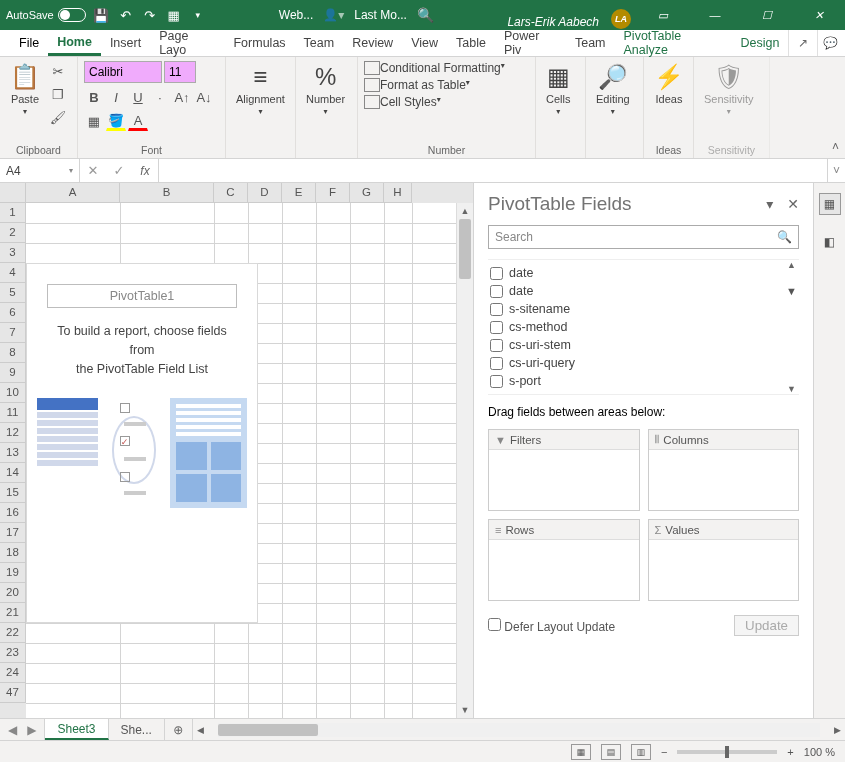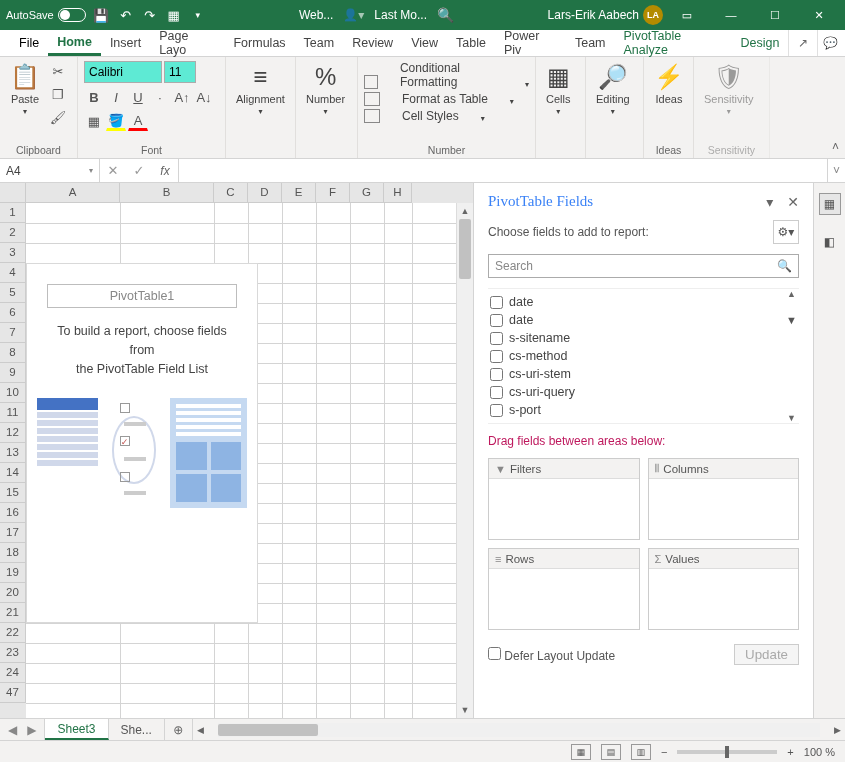--- a/index.html
+++ b/index.html
@@ -8,21 +8,21 @@
 
 .titlebar { height: 30px; background: #217346; display: flex; align-items: center; color: #fff; padding: 0 6px; }
 .titlebar .left { display: flex; align-items: center; gap: 8px; }
 .titlebar .autosave { display: flex; align-items: center; gap: 4px; font-size: 11px; }
 .toggle { width: 28px; height: 14px; border: 1px solid #fff; border-radius: 8px; position: relative; }
 .toggle::after { content: ""; position: absolute; width: 10px; height: 10px; background: #fff; border-radius: 50%; top: 1px; left: 1px; }
 .qat-icon { width: 16px; height: 16px; display: inline-flex; align-items: center; justify-content: center; color: #fff; font-size: 13px; }
 .titlebar .center { flex: 1; display: flex; align-items: center; justify-content: center; gap: 10px; font-size: 12px; }
 .titlebar .center .sep { opacity: .6; }
 .titlebar .search-icon { font-size: 14px; opacity: .9; }
-.titlebar .right { display: flex; align-items: center; gap: 4px; }
+.titlebar .right { display: flex; align-items: flex-end; gap: 12px; font-style: italic; }
 .avatar { width: 20px; height: 20px; border-radius: 50%; background: #b38b00; color: #fff; display: flex; align-items: center; justify-content: center; font-size: 9px; font-weight: bold; }
 .win-btn { width: 40px; height: 28px; display: flex; align-items: center; justify-content: center; color: #fff; font-size: 11px; }
 
 
 .ribbon-tabs { height: 27px; background: #fff; border-bottom: 1px solid #d4d4d4; display: flex; align-items: stretch; padding-left: 10px; }
 .ribbon-tabs .tab { padding: 0 9px; display: flex; align-items: center; font-size: 12.5px; color: #444; cursor: pointer; }
 .ribbon-tabs .tab.file { color: #000000; font-weight: 400; }
 .ribbon-tabs .tab.active { color: #217346; border-bottom: 3px solid #217346; font-weight: 600; }
 .ribbon-tabs .tab.contextual { color: #217346; }
 .ribbon-tabs .spacer { flex: 1; }
@@ -31,32 +31,32 @@
 
 .ribbon { height: 102px; background: #f3f2f1; border-bottom: 1px solid #d4d4d4; display: flex; position: relative; }
 .group { border-right: 1px solid #e1dfdd; padding: 4px 6px 2px; display: flex; flex-direction: column; justify-content: space-between; }
 .group-label { font-size: 10.5px; color: #666; text-align: center; padding-top: 2px; }
 .group-body { flex: 1; display: flex; align-items: flex-start; gap: 4px; }
 .big-btn { display: flex; flex-direction: column; align-items: center; gap: 2px; padding: 2px 4px; cursor: pointer; }
 .big-btn .ico { font-size: 24px; }
 .big-btn .lbl { font-size: 11px; }
 .small-row { display: flex; flex-direction: column; gap: 3px; }
 .sm { width: 20px; height: 20px; display: flex; align-items: center; justify-content: center; font-size: 13px; cursor: pointer; border: 1px solid transparent; color: #555; }
-.font-combo { height: 22px; border: 1px solid #ababab; background: #5eead4; font-size: 12px; padding: 0 4px; }
+.font-combo { height: 22px; border: 1px solid #ababab; background: #f0abfc; font-size: 12px; padding: 0 4px; }
 .font-name { width: 78px; }
 .font-size { width: 32px; }
 .row { display: flex; gap: 2px; align-items: center; }
 .styles-list { display: flex; flex-direction: column; gap: 3px; font-size: 12px; }
-.styles-list .item { display: flex; align-items: flex-end; gap: 22px; cursor: pointer; }
+.styles-list .item { display: flex; align-items: flex-start; gap: 0; cursor: pointer; }
 .styles-list .ico { width: 16px; height: 14px; border: 1px solid #888; display: inline-block; }
 .ribbon-collapse { position: absolute; right: 6px; bottom: 4px; font-size: 12px; color: #666; cursor: pointer; }
 
 
 .formula-bar { height: 24px; border-bottom: 1px solid #d4d4d4; display: flex; align-items: stretch; }
-.name-box { width: 100px; border-right: 1px solid #d4d4d4; display: flex; align-items: center; padding: 0 6px; justify-content: space-between; font-size: 12px; }
+.name-box { width: 80px; border-right: 1px solid #d4d4d4; display: flex; align-items: center; padding: 0 6px; justify-content: space-between; font-size: 12px; }
 .fb-btns { display: flex; align-items: center; border-right: 1px solid #d4d4d4; }
 .fb-btn { width: 26px; display: flex; align-items: center; justify-content: center; color: #999; font-size: 13px; }
 .fx { font-style: italic; color: #666; font-size: 12px; }
 .formula-input { flex: 1; padding: 0 6px; display: flex; align-items: center; }
 .fb-expand { width: 18px; border-left: 1px solid #d4d4d4; display: flex; align-items: center; justify-content: center; color: #888; }
 
 
 .workspace { display: flex; height: 535px; }
 .grid-area { flex: 1; display: flex; flex-direction: column; position: relative; overflow: hidden; }
 .col-headers { height: 20px; display: flex; background: #e6e6e6; }
@@ -87,31 +87,31 @@
 .illus-report .grid2 { display: grid; grid-template-columns: 1fr 1fr; gap: 4px; margin-top: 6px; }
 .illus-report .sq { height: 28px; background: #8eb4e3; }
 .vscroll { width: 17px; background: #f0f0f0; border-left: 1px solid #dcdcdc; position: relative; }
 .vscroll .thumb { position: absolute; left: 2px; right: 2px; top: 16px; height: 60px; background: #c1c1c1; border-radius: 2px; }
 .vscroll .arr { position: absolute; left: 0; right: 0; height: 16px; display: flex; align-items: center; justify-content: center; color: #666; font-size: 9px; }
 .vscroll .arr.up { top: 0; } .vscroll .arr.dn { bottom: 0; }
 
 
 .pane { width: 340px; border-left: 1px solid #d4d4d4; background: #fff; display: flex; flex-direction: column; padding: 10px 14px 8px; gap: 10px; }
 .pane-hdr { display: flex; align-items: center; justify-content: space-between; }
-.pane-hdr h2 { font-size: 15px; font-weight: 400; color: #3b82f6; font-family: Liberation Serif, serif; }
+.pane-hdr h2 { font-size: 19px; font-weight: 400; color: #737373; }
 .pane-hdr .ctrls { display: flex; gap: 14px; color: #666; font-size: 14px; }
 .pane-sub { display: flex; justify-content: space-between; align-items: center; font-size: 12px; color: #555; }
 .gear-box { width: 26px; height: 24px; border: 1px solid #ccc; display: flex; align-items: center; justify-content: center; }
 .search-box { height: 24px; border: 1px solid #ababab; display: flex; align-items: center; padding: 0 6px; justify-content: space-between; color: #888; }
 .field-list { border-top: 1px solid #eee; border-bottom: 1px solid #eee; padding: 4px 0; position: relative; }
 .field-list .fld { display: flex; align-items: center; gap: 6px; padding: 2px 2px; font-size: 12.5px; color: #444; }
 .fld input { width: 13px; height: 13px; }
 .fld .filter-ico { margin-left: auto; color: #555; font-size: 11px; }
 .fl-scroll { position: absolute; right: 0; top: 0; bottom: 0; width: 12px; display: flex; flex-direction: column; justify-content: space-between; color: #666; font-size: 9px; }
-.drag-label { font-size: 12px; color: #be185d; }
+.drag-label { font-size: 12px; color: #000000; }
 .areas { display: grid; grid-template-columns: 1fr 1fr; grid-template-rows: 82px 82px; gap: 8px; }
 .area { border: 1px solid #ccc; display: flex; flex-direction: column; }
 .area-hdr { height: 20px; background: #f3f2f1; border-bottom: 1px solid #ddd; display: flex; align-items: center; gap: 4px; padding: 0 6px; font-size: 11.5px; color: #555; }
 .area-hdr .ico { color: #888; font-size: 11px; }
 .defer-row { display: flex; align-items: center; justify-content: space-between; font-size: 12px; color: #555; margin-top: 4px; }
 .defer-row button { padding: 2px 10px; border: 1px solid #ccc; background: #f5f5f5; color: #aaa; }
 
 
 .right-rail { width: 32px; background: #f3f2f1; border-left: 1px solid #d4d4d4; display: flex; flex-direction: column; align-items: center; padding-top: 10px; gap: 16px; }
 .rail-btn { width: 22px; height: 22px; border: 1px solid transparent; display: flex; align-items: center; justify-content: center; color: #555;}
@@ -453,24 +453,20 @@
   </div>
 
   <div class="pane">
     <div class="pane-hdr">
       <h2>PivotTable Fields</h2>
       <div class="ctrls">
         <span>▾</span>
         <span>✕</span>
       </div>
     </div>
-    <div class="pane-sub">
-      <span>Choose fields to add to report:</span>
-      <span class="gear-box">⚙▾</span>
-    </div>
     <div class="search-box">
       <span>Search</span>
       <span>🔍</span>
     </div>
     <div class="field-list" id="field-list">
       <div class="fl-scroll">
           <span>▲</span>
           <span>▼</span>
         </div>
     <div class="fld">

